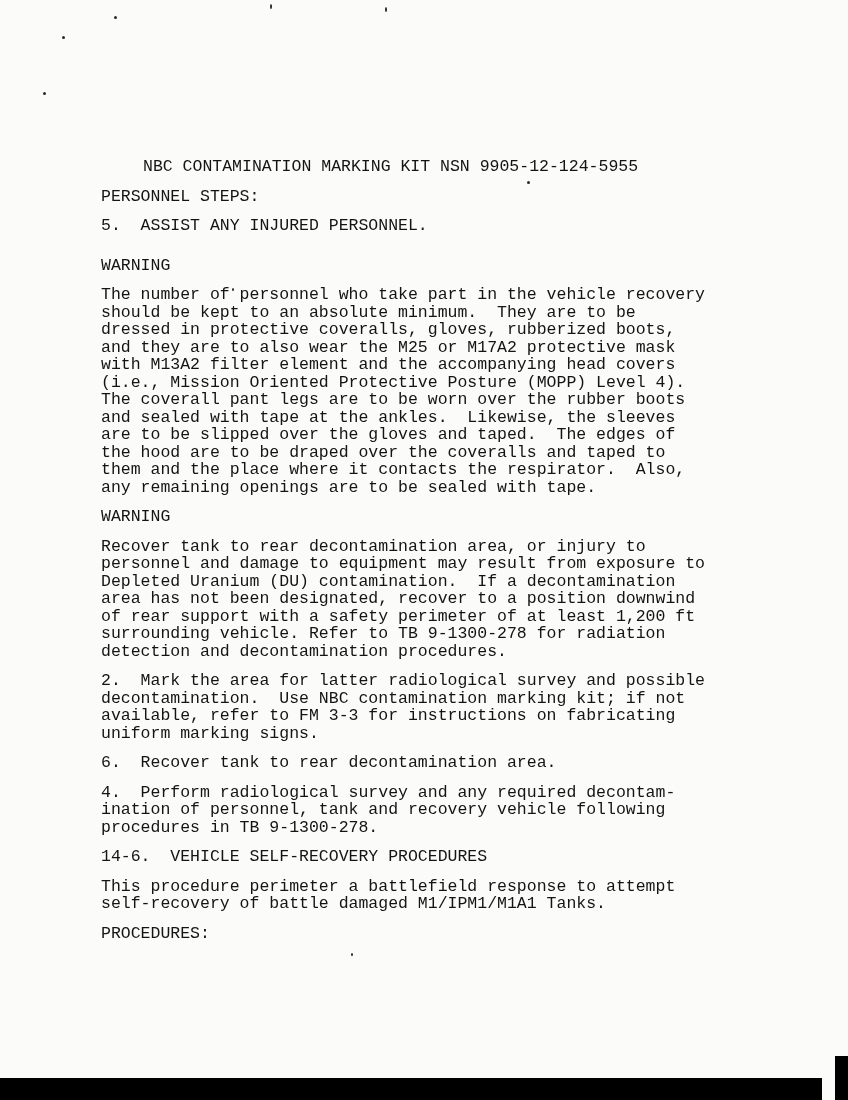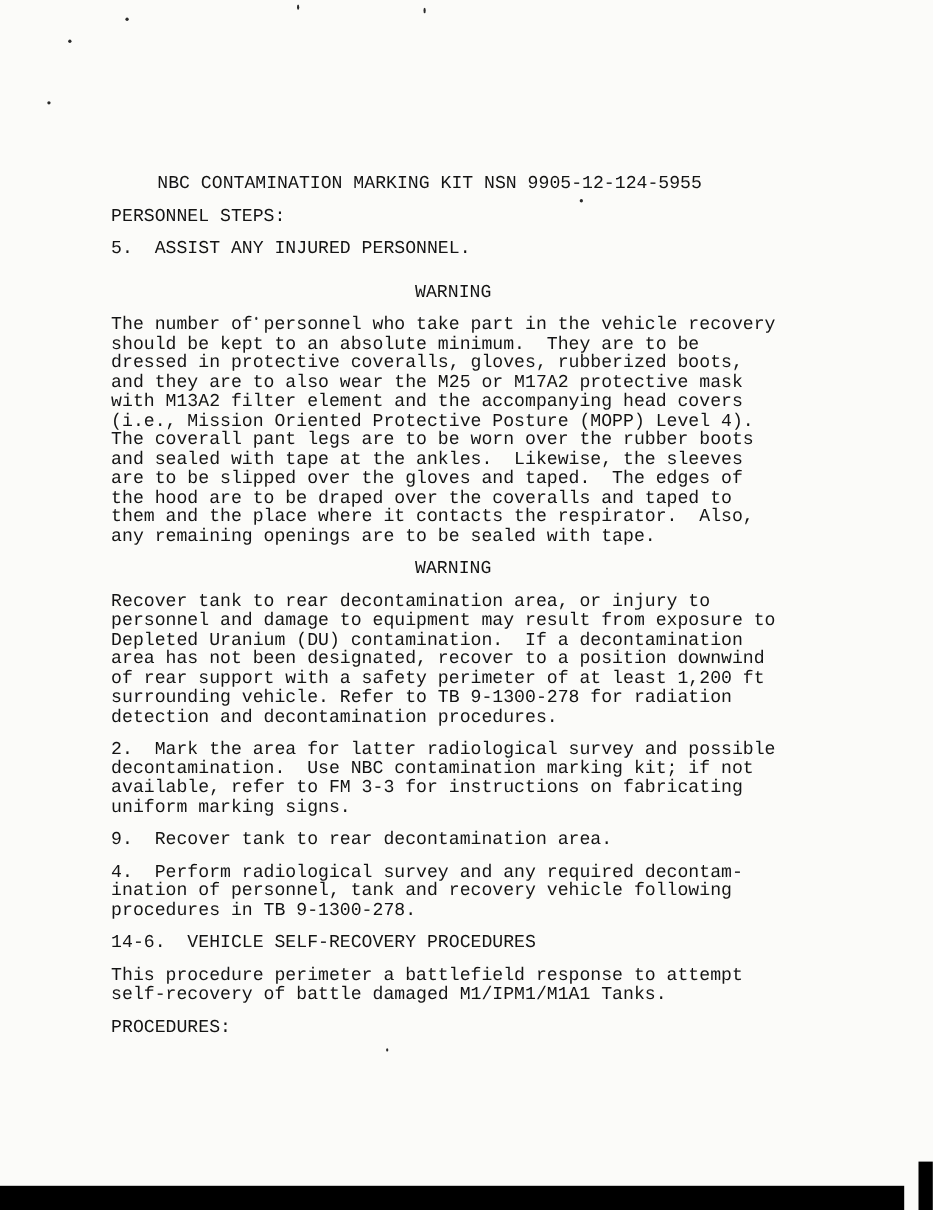--- a/index.html
+++ b/index.html
@@ -27,21 +27,20 @@
     -webkit-font-smoothing: antialiased;
   }
   .block {
     white-space: pre-wrap;
     margin: 0 0 12px 0;
   }
   .doc-title {
     padding-left: 42px;
   }
   .warning-heading {
-    text-align: center;
   }
   .warning-heading.first {
     margin-top: 22px;
   }
   .limitations {
     margin-top: 6px;
   }
   
   .scan-bar-bottom {
     position: absolute;
@@ -107,21 +106,21 @@
 area has not been designated, recover to a position downwind
 of rear support with a safety perimeter of at least 1,200 ft
 surrounding vehicle. Refer to TB 9-1300-278 for radiation
 detection and decontamination procedures.</div>
 
   <div class="block">2.  Mark the area for latter radiological survey and possible
 decontamination.  Use NBC contamination marking kit; if not
 available, refer to FM 3-3 for instructions on fabricating
 uniform marking signs.</div>
 
-  <div class="block">9.  Recover tank to rear decontamination area.</div>
+  <div class="block">6.  Recover tank to rear decontamination area.</div>
 
   <div class="block">4.  Perform radiological survey and any required decontam-
 ination of personnel, tank and recovery vehicle following
 procedures in TB 9-1300-278.</div>
 
 
   <div class="block">14-6.  VEHICLE SELF-RECOVERY PROCEDURES</div>
 
   <div class="block">This procedure perimeter a battlefield response to attempt
 self-recovery of battle damaged M1/IPM1/M1A1 Tanks.</div>

